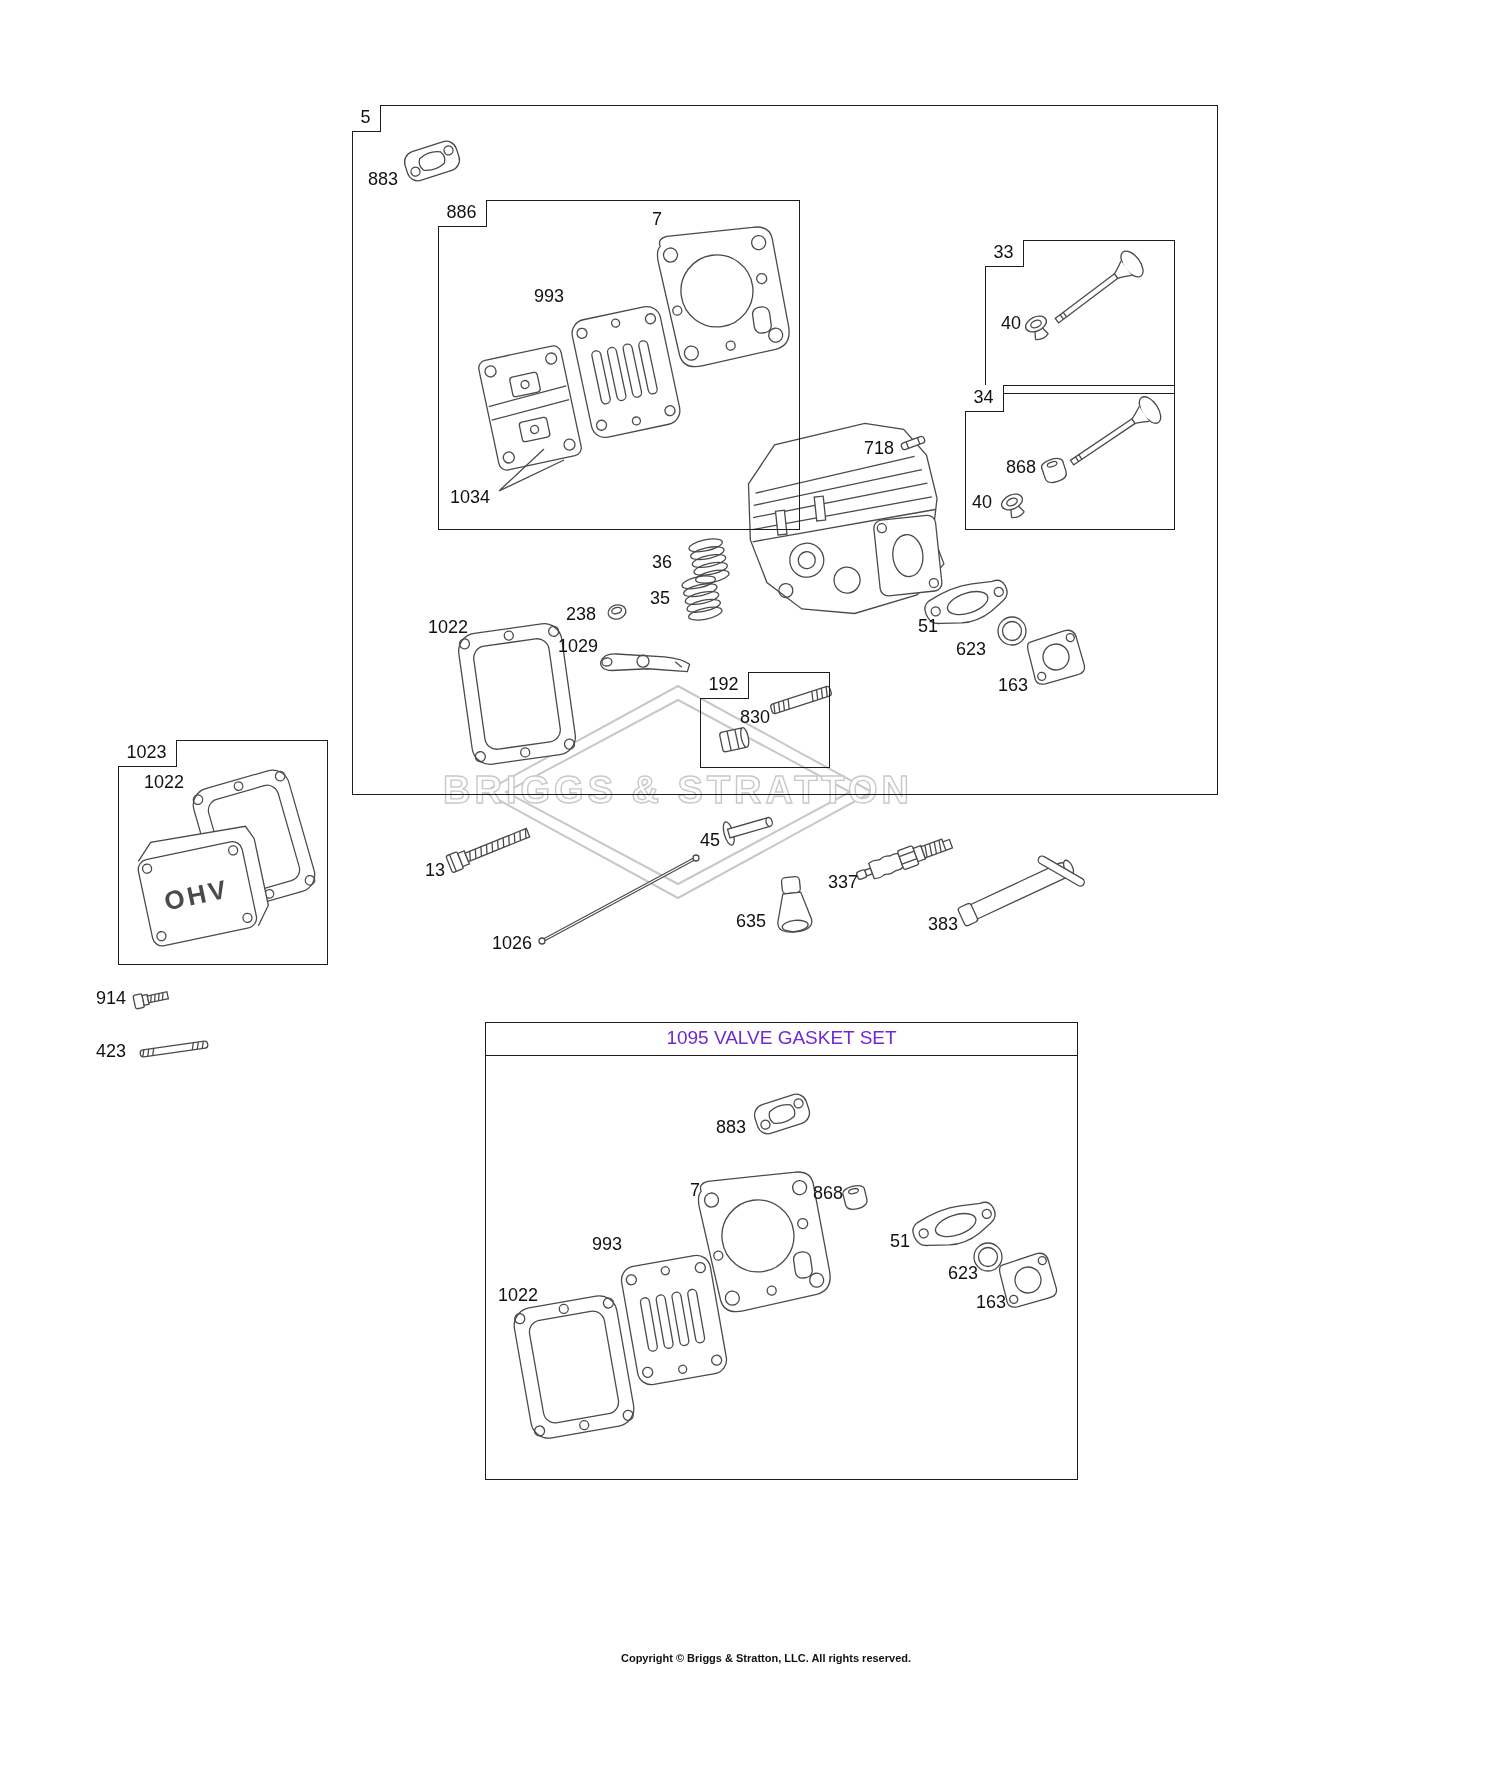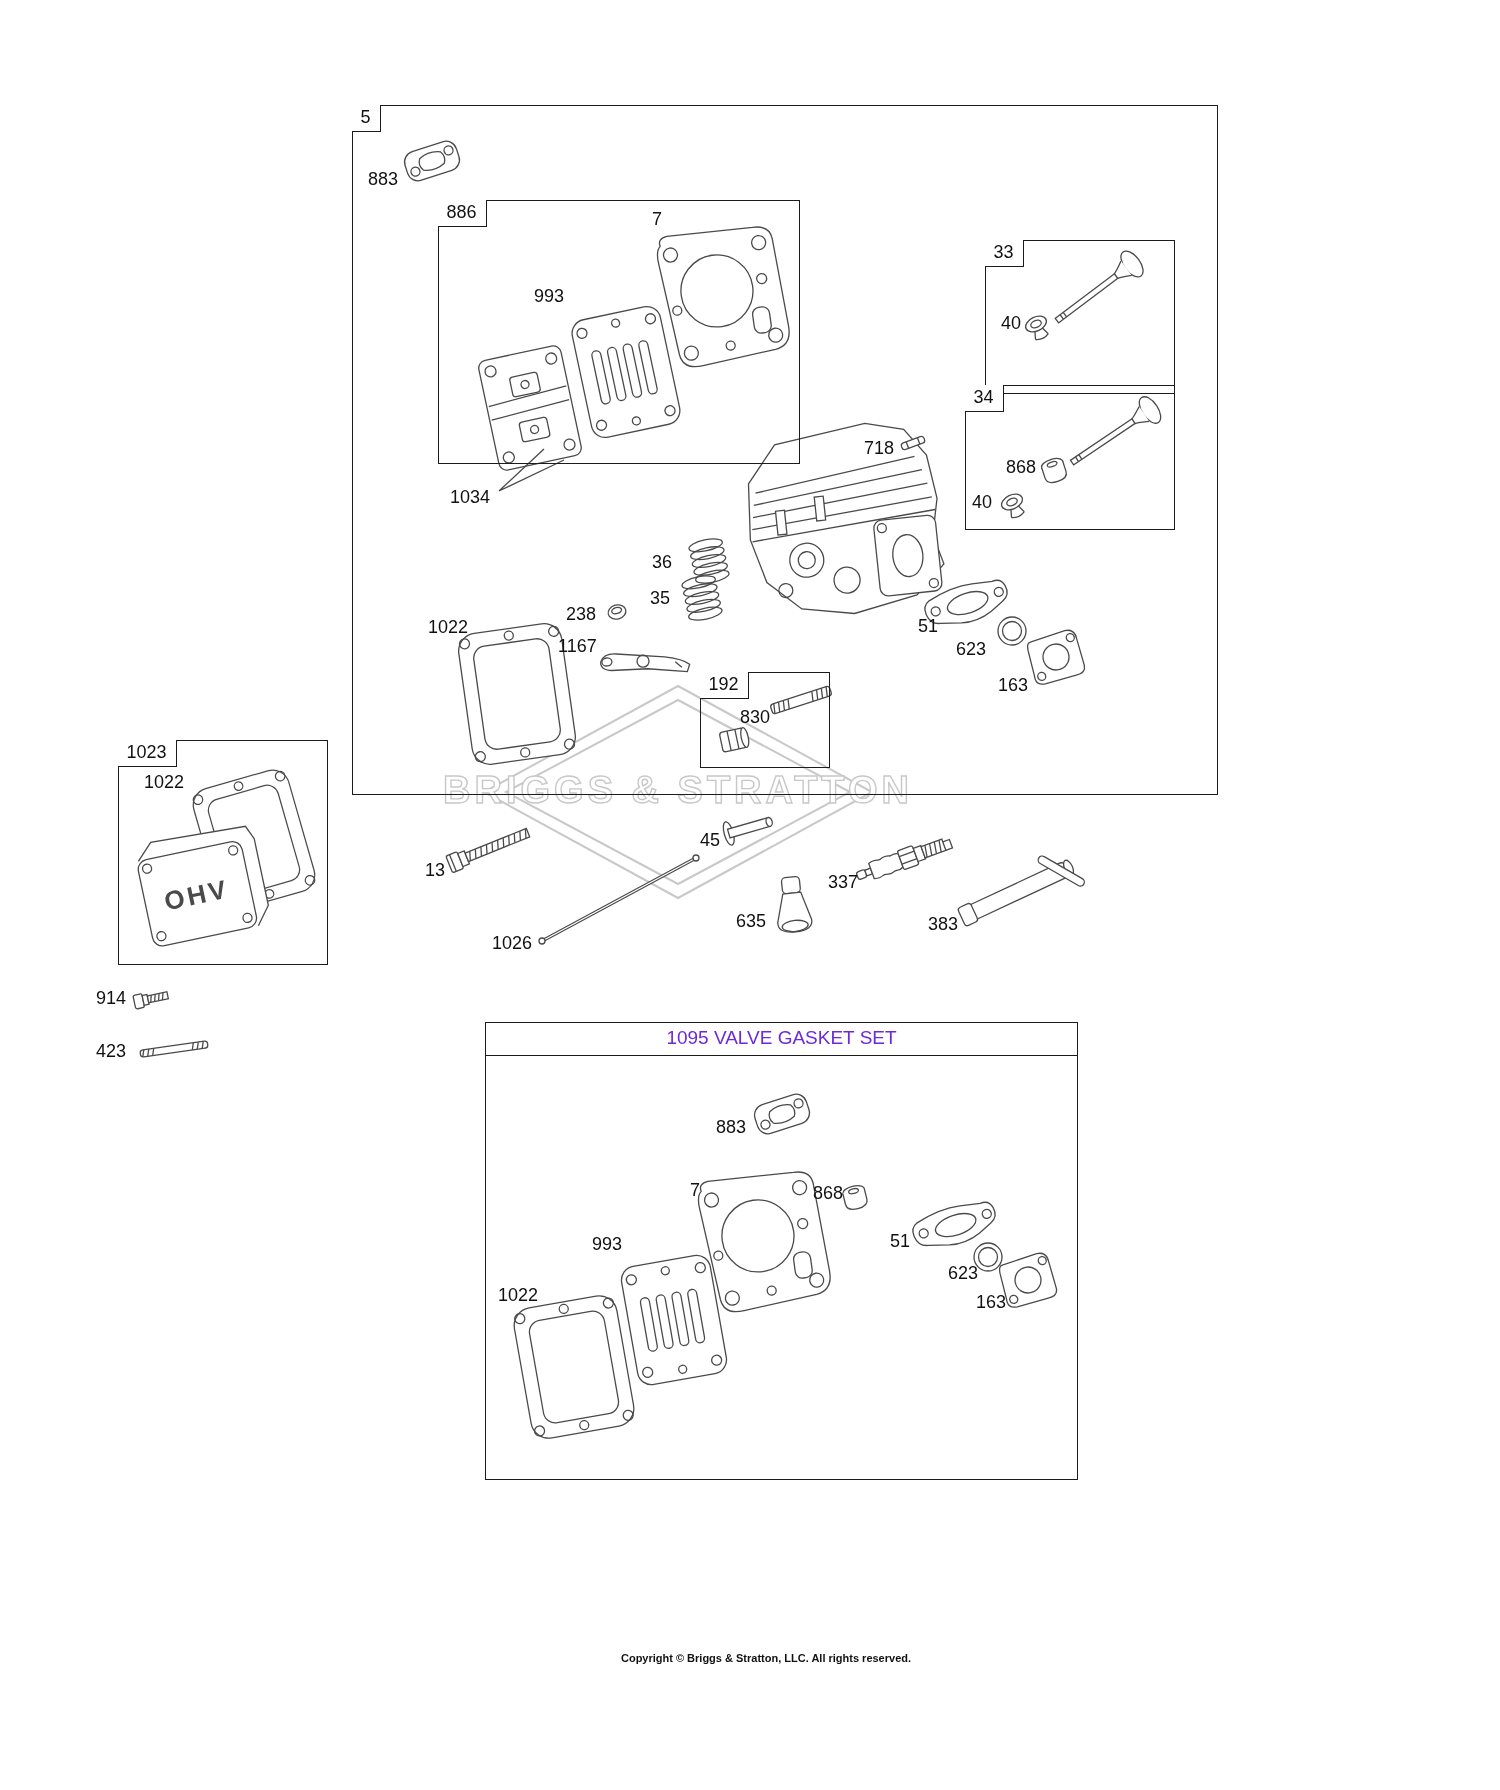--- a/index.html
+++ b/index.html
@@ -288,21 +288,21 @@
       <use href="#d-g1022" transform="translate(574,1367) rotate(-10)"></use>
       <use href="#d-g51" transform="translate(956,1226) rotate(-18)"></use>
       <use href="#d-g623" transform="translate(988,1257)"></use>
       <use href="#d-g163" transform="translate(1028,1280) rotate(-12)"></use>
     </g>
   </svg>
 
   <div class="group-box" style="left:352px; top:105px; width:866px; height:690px;">
     <span class="corner-label">5</span>
   </div>
-  <div class="group-box" style="left:438px; top:200px; width:362px; height:264px;">
+  <div class="group-box" style="left:438px; top:200px; width:362px; height:330px;">
     <span class="corner-label">886</span>
   </div>
   <div class="group-box" style="left:985px; top:240px; width:190px; height:154px;padding-left:48px;">
     <span class="corner-label">33</span>
   </div>
   <div class="group-box" style="left:965px; top:385px; width:210px; height:145px;">
     <span class="corner-label">34</span>
   </div>
   <div class="group-box" style="left:700px; top:672px; width:130px; height:96px;padding-left:45px;">
     <span class="corner-label">192</span>
@@ -316,21 +316,21 @@
 
   <div class="callout" style="left:368px; top:170px;">883</div>
   <div class="callout" style="left:652px; top:210px;">7</div>
   <div class="callout" style="left:534px; top:287px;">993</div>
   <div class="callout" style="left:450px; top:488px;">1034</div>
   <div class="callout" style="left:864px; top:439px;">718</div>
   <div class="callout" style="left:652px; top:553px;">36</div>
   <div class="callout" style="left:650px; top:589px;">35</div>
   <div class="callout" style="left:566px; top:605px;">238</div>
   <div class="callout" style="left:428px; top:618px;">1022</div>
-  <div class="callout" style="left:558px; top:637px;">1167</div>
+  <div class="callout" style="left:558px; top:637px;">1029</div>
   <div class="callout" style="left:740px; top:708px;">830</div>
   <div class="callout" style="left:918px; top:617px;">51</div>
   <div class="callout" style="left:956px; top:640px;">623</div>
   <div class="callout" style="left:998px; top:676px;">163</div>
   <div class="callout" style="left:1001px; top:314px;">40</div>
   <div class="callout" style="left:1006px; top:458px;">868</div>
   <div class="callout" style="left:972px; top:493px;">40</div>
   <div class="callout" style="left:144px; top:773px;">1022</div>
   <div class="callout" style="left:425px; top:861px;">13</div>
   <div class="callout" style="left:492px; top:934px;">1026</div>

